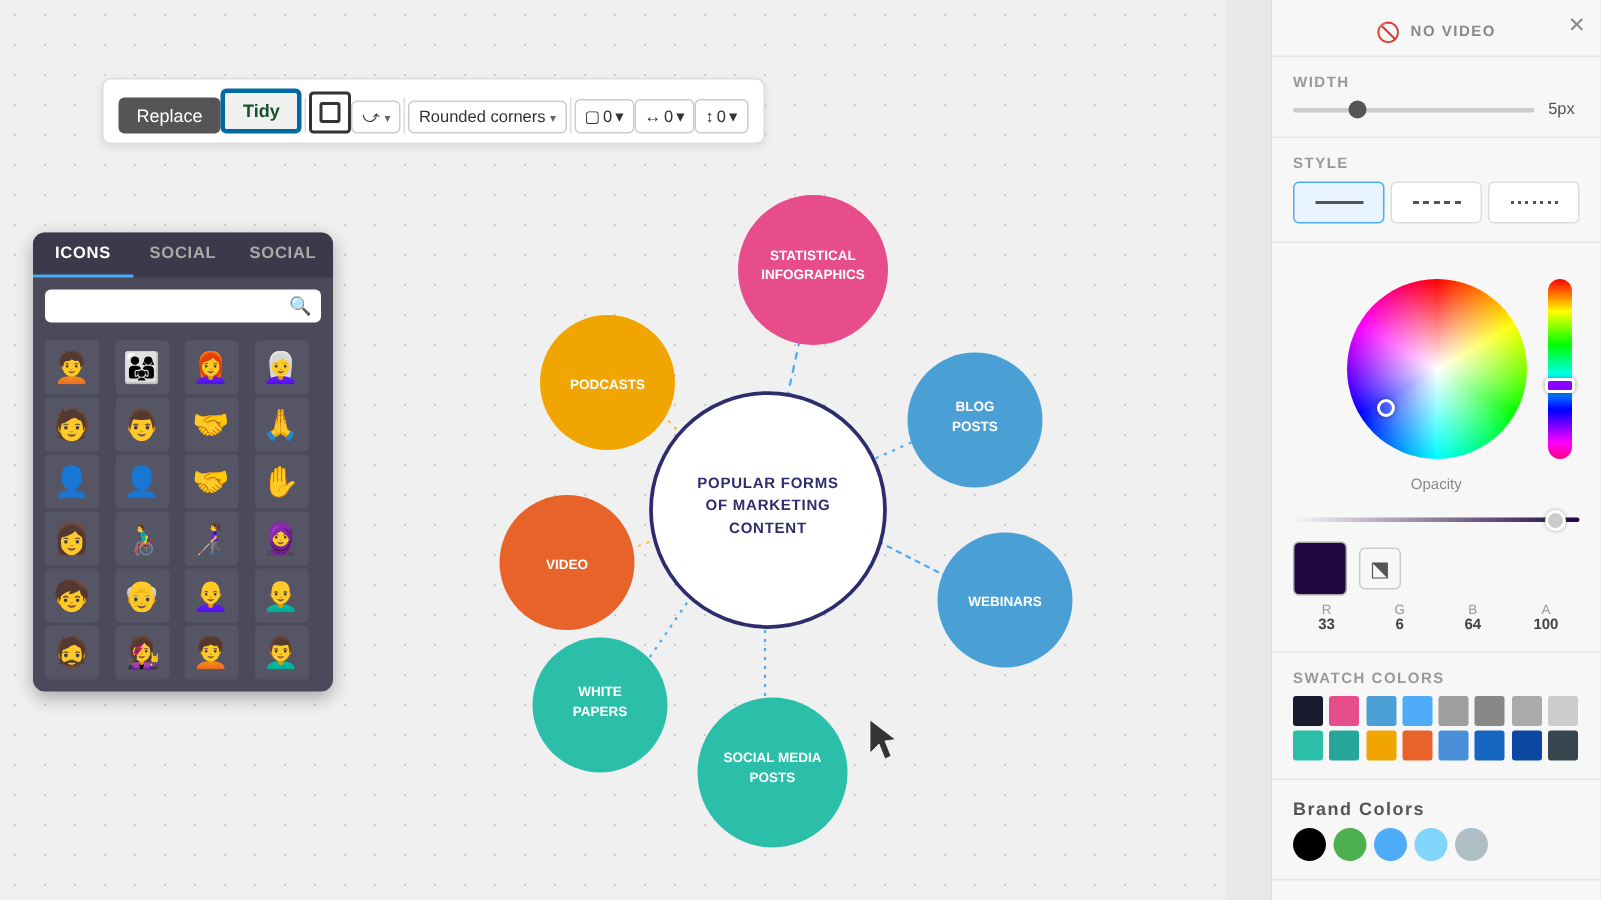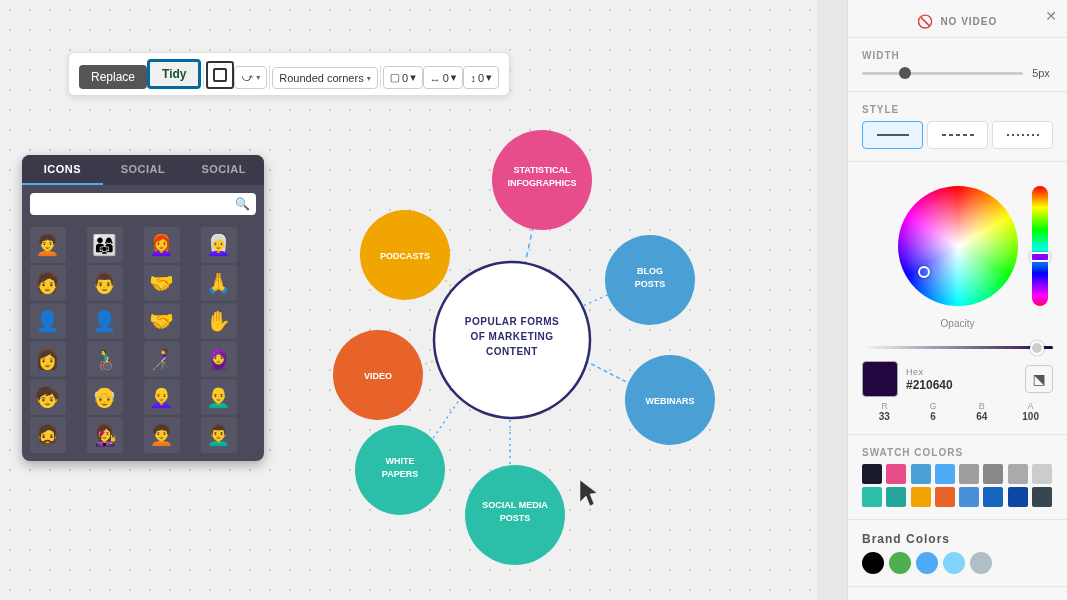--- a/index.html
+++ b/index.html
@@ -105,21 +105,21 @@
       background: #f0f0f0;
       background-image: radial-gradient(circle, #ccc 1px, transparent 1px);
       background-size: 20px 20px;
     }
 
     
     .left-panel {
       position: absolute;
       top: 155px;
       left: 22px;
-      width: 242px;
+      width: 200px;
       background: #4a4a5a;
       border-radius: 8px;
       overflow: hidden;
       box-shadow: 0 4px 12px rgba(0,0,0,0.3);
     }
     .left-panel-tabs {
       display: flex;
       background: #3a3a4a;
     }
     .left-panel-tab {
@@ -615,24 +615,20 @@
           <div class="hue-cursor"></div>
         </div>
       </div>
     </div>
     <div class="opacity-label">Opacity</div>
     <div class="opacity-row">
       <input type="range" class="opacity-slider" min="0" max="100" value="95" style="">
     </div>
     <div class="color-input-row">
       <div class="color-swatch-large"></div>
-      <div class="hex-input-block">
-        <div class="hex-label">Hex</div>
-        <div class="hex-value">#210640</div>
-      </div>
       <button class="eyedropper-btn">⬔</button>
     </div>
     <div class="rgba-row">
       <div class="rgba-item">
         <div class="lbl">R</div>
         <div class="val">33</div>
       </div>
       <div class="rgba-item">
         <div class="lbl">G</div>
         <div class="val">6</div>

